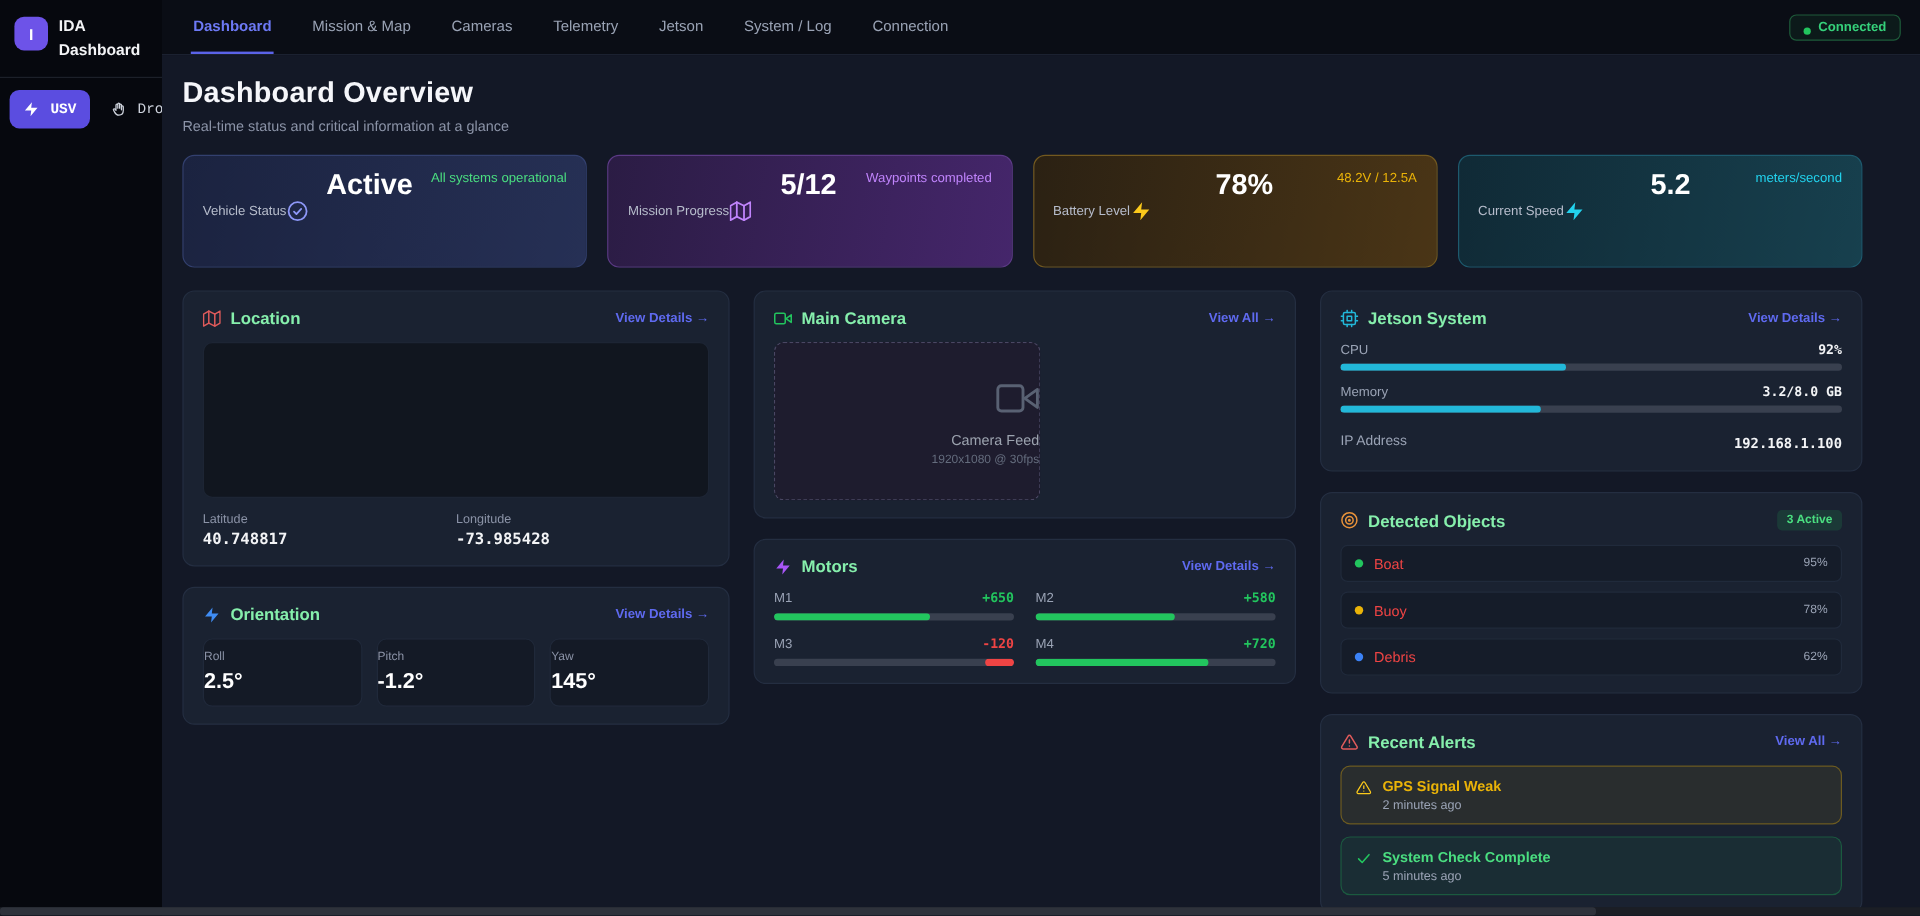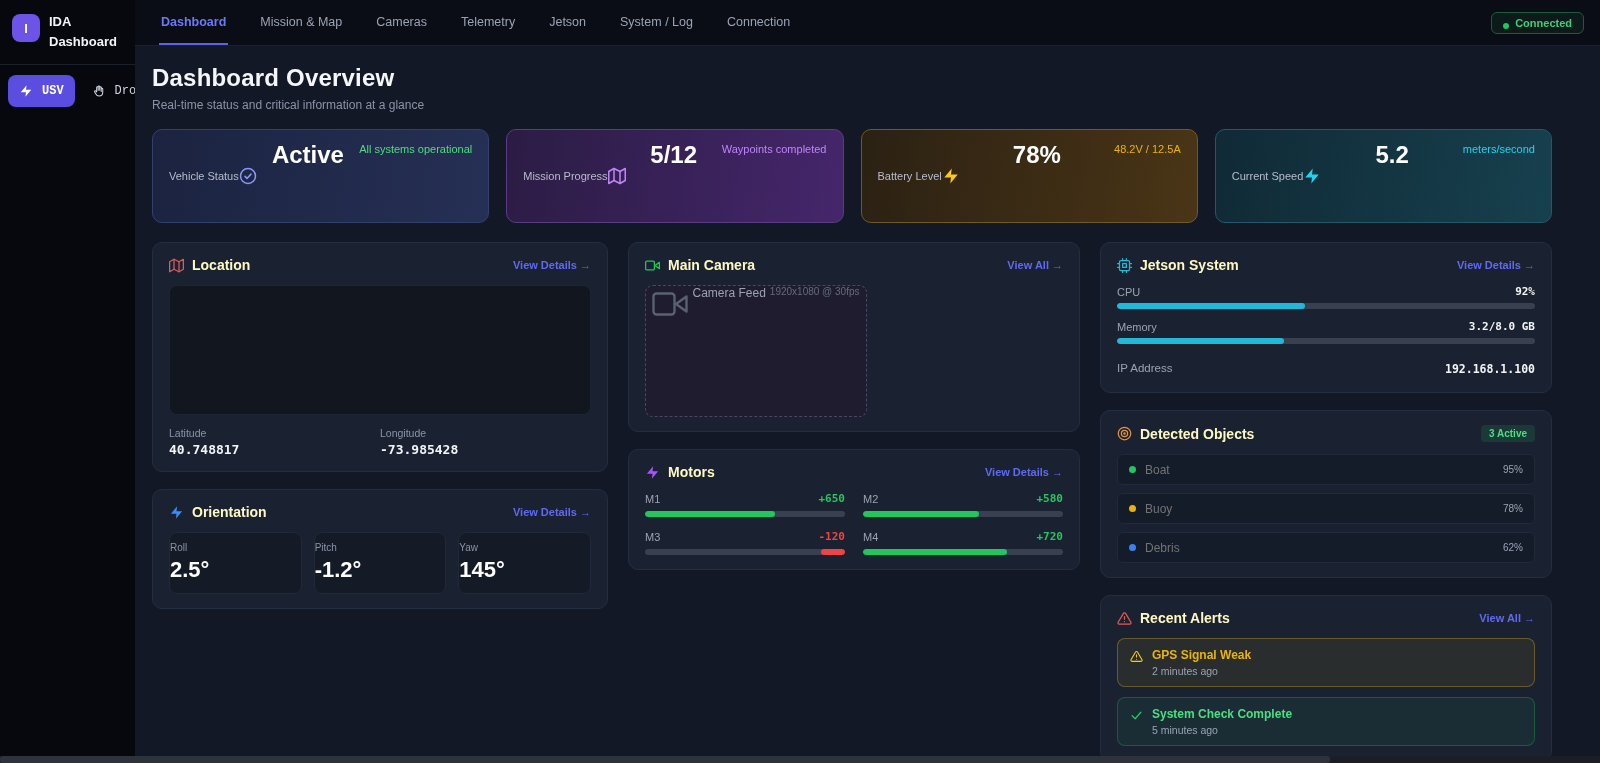--- a/index.html
+++ b/index.html
@@ -54,41 +54,41 @@
   .icon-green{color:#22c55e;} .icon-teal{color:#22b8d9;} .icon-orange{color:#e8923a;}
   .icon-violet{color:#a855f7;}
 
   
   .grid{display:flex;gap:20px;align-items:flex-start;}
   .col{display:flex;flex-direction:column;gap:17px;}
   .col1{width:456px;} .col2{width:452px;} .col3{width:452px;}
   .card{background:#1a2231;border:1px solid #242e41;border-radius:10px;padding:14px 16px;box-sizing:border-box;}
   .card-head{display:flex;align-items:center;gap:8px;margin-bottom:12px;}
   .card-head svg{width:15px;height:15px;}
-  .card-title{font-size:14px;font-weight:bold;color:#fef9c3;}
+  .card-title{font-size:14px;font-weight:bold;color:#86efac;}
   .card-link{margin-left:auto;font-size:11px;color:#5f6af0;font-weight:600;cursor:pointer;}
 
   .mono{font-family:"DejaVu Sans Mono",monospace;}
 
   
   .map-box{height:128px;background:#11161f;border:1px solid #1d2534;border-radius:8px;margin-bottom:12px;}
   .coords{display:flex;}
   .coord{width:50%;}
   .coord-label{font-size:10.5px;color:#8b93a7;margin-bottom:3px;}
   .coord-value{font-size:13px;font-weight:bold;color:#f3f4f6;}
 
   
   .ori-row{display:flex;gap:12px;}
   .ori-box{flex:1;background:#141a26;border:1px solid #20293a;border-radius:8px;padding:9px 0 10px;text-align:left;}
   .ori-label{font-size:10px;color:#8b93a7;margin-bottom:4px;}
-  .ori-value{font-size:22px;font-weight:800;color:#fff;}
+  .ori-value{font-size:18px;font-weight:800;color:#fff;}
 
   
   .cam-box{width:220px;height:130px;background:#1e1c2e;border:1px dashed #4a4763;border-radius:8px;
-    display:flex;flex-direction:row;align-items:flex-start;justify-content:center;gap:4px;}
+    display:flex;flex-direction:column;align-items:flex-end;justify-content:center;gap:4px;}
   .cam-box svg{width:36px;height:36px;color:#596173;margin-bottom:6px;}
   .cam-label{font-size:12px;color:#9ca3af;}
   .cam-spec{font-size:10px;color:#646c7d;}
 
   
   .motor-grid{display:grid;grid-template-columns:1fr 1fr;column-gap:18px;row-gap:13px;}
   .motor-top{display:flex;justify-content:space-between;align-items:center;margin-bottom:6px;}
   .motor-name{font-size:11px;color:#9aa3b5;}
   .motor-val{font-size:11px;font-weight:bold;}
   .bar-track{height:6px;background:#39404f;border-radius:3px;overflow:hidden;display:flex;}
@@ -105,21 +105,21 @@
   .kv-label{font-size:11.5px;color:#9aa3b5;}
   .kv-value{font-size:11.5px;font-weight:bold;color:#f3f4f6;}
 
   
   .badge-active{margin-left:auto;background:rgba(34,197,94,.15);color:#4ade80;font-size:10px;
     font-weight:bold;padding:3px 8px;border-radius:4px;}
   .obj-row{display:flex;align-items:center;background:#151c29;border:1px solid #202a3b;border-radius:6px;
     height:29px;padding:0 11px;margin-bottom:8px;}
   .obj-row:last-child{margin-bottom:0;}
   .obj-dot{width:7px;height:7px;border-radius:50%;margin-right:9px;}
-  .obj-name{font-size:12px;color:#737373;}
+  .obj-name{font-size:12px;color:#ef4444;}
   .obj-pct{margin-left:auto;font-size:10px;color:#9aa3b5;}
 
   
   .alert{border-radius:8px;padding:9px 12px;display:flex;gap:9px;margin-bottom:10px;align-items:flex-start;}
   .alert:last-child{margin-bottom:0;}
   .alert svg{width:13px;height:13px;margin-top:2px;}
   .alert-warning{background:rgba(234,179,8,.08);border:1px solid rgba(234,179,8,.35);}
   .alert-success{background:rgba(34,197,94,.07);border:1px solid rgba(34,197,94,.3);}
   .alert-title{font-size:12px;font-weight:bold;margin-bottom:3px;}
   .alert-warning .alert-title{color:#eab308;}

